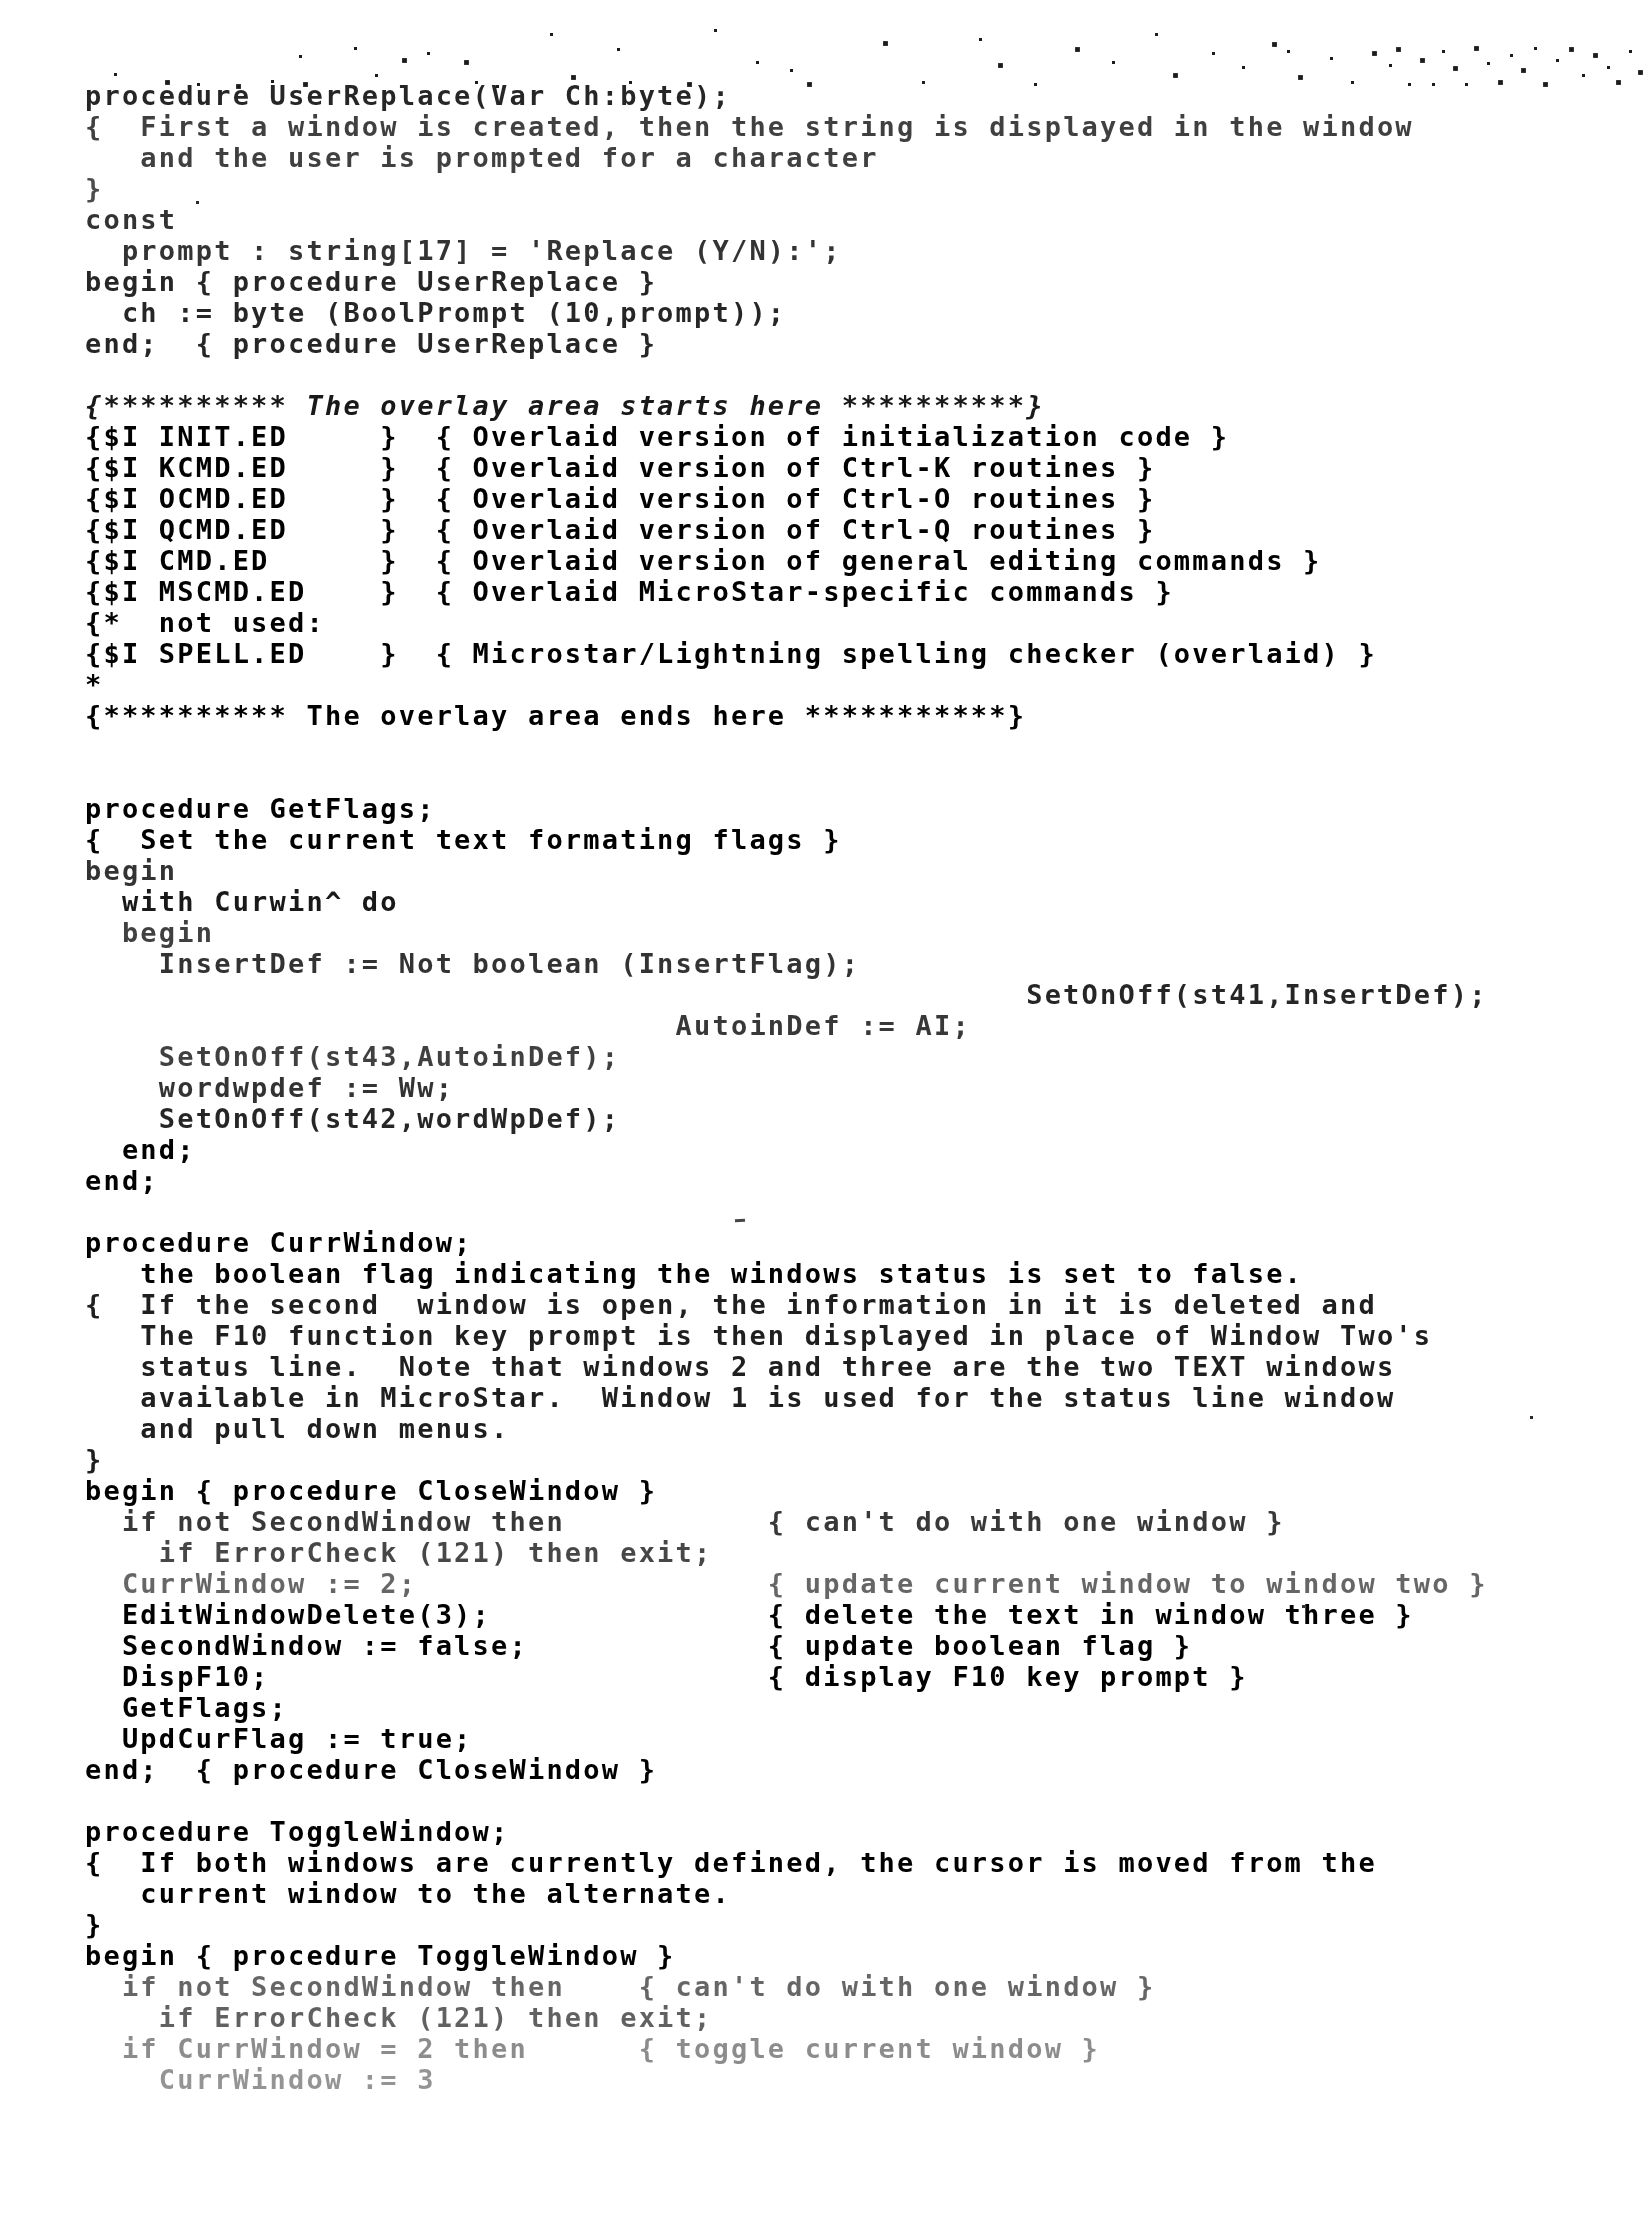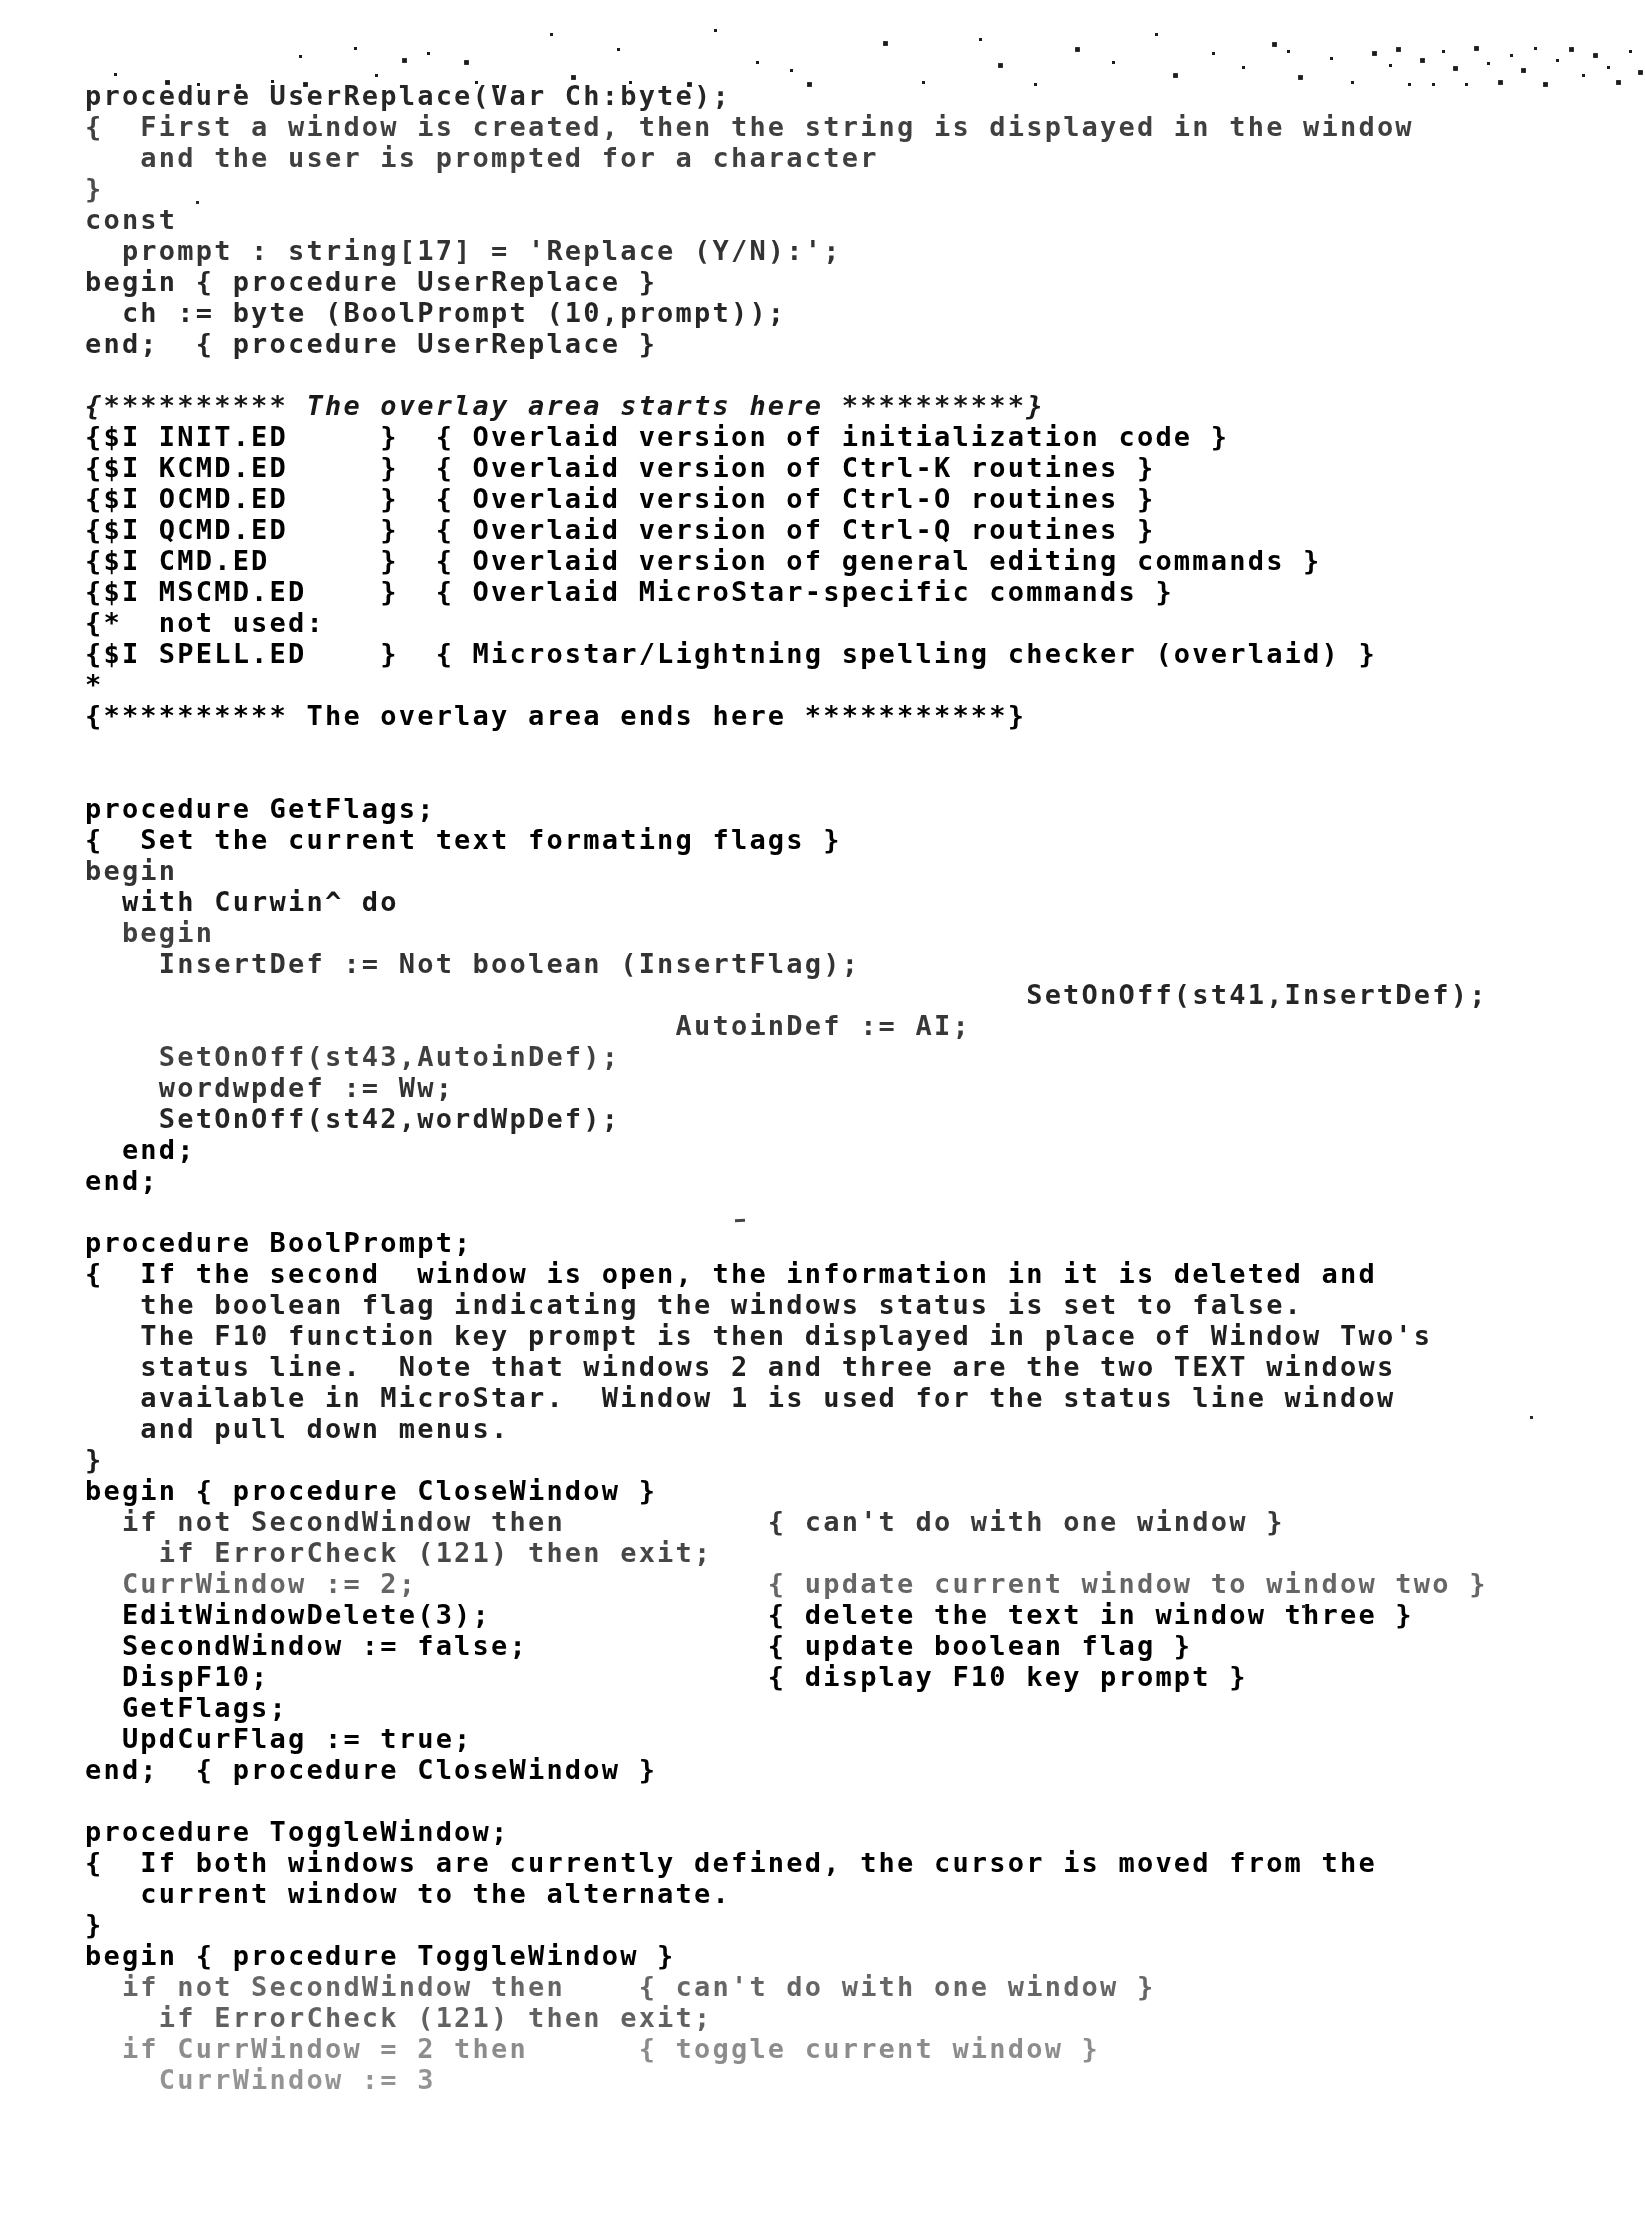--- a/index.html
+++ b/index.html
@@ -147,23 +147,23 @@
       <div class="code-line">  begin</div>
       <div class="code-line">    InsertDef := Not boolean (InsertFlag);</div>
       <div class="code-line">    SetOnOff(st41,InsertDef);</div>
       <div class="code-line">    AutoinDef := AI;</div>
       <div class="code-line">    SetOnOff(st43,AutoinDef);</div>
       <div class="code-line">    wordwpdef := Ww;</div>
       <div class="code-line">    SetOnOff(st42,wordWpDef);</div>
       <div class="code-line">  end;</div>
       <div class="code-line">end;</div>
       <div class="code-line">&nbsp;</div>
-      <div class="code-line">procedure BoolPrompt;</div>
+      <div class="code-line">procedure CurrWindow;</div>
+      <div class="code-line">   the boolean flag indicating the windows status is set to false.</div>
       <div class="code-line">{  If the second  window is open, the information in it is deleted and</div>
-      <div class="code-line">   the boolean flag indicating the windows status is set to false.</div>
       <div class="code-line">   The F10 function key prompt is then displayed in place of Window Two's</div>
       <div class="code-line">   status line.  Note that windows 2 and three are the two TEXT windows</div>
       <div class="code-line">   available in MicroStar.  Window 1 is used for the status line window</div>
       <div class="code-line">   and pull down menus.</div>
       <div class="code-line">}</div>
       <div class="code-line">begin { procedure CloseWindow }</div>
       <div class="code-line">  if not SecondWindow then           { can't do with one window }</div>
       <div class="code-line">    if ErrorCheck (121) then exit;</div>
       <div class="code-line">  CurrWindow := 2;                   { update current window to window two }</div>
       <div class="code-line">  EditWindowDelete(3);               { delete the text in window three }</div>

